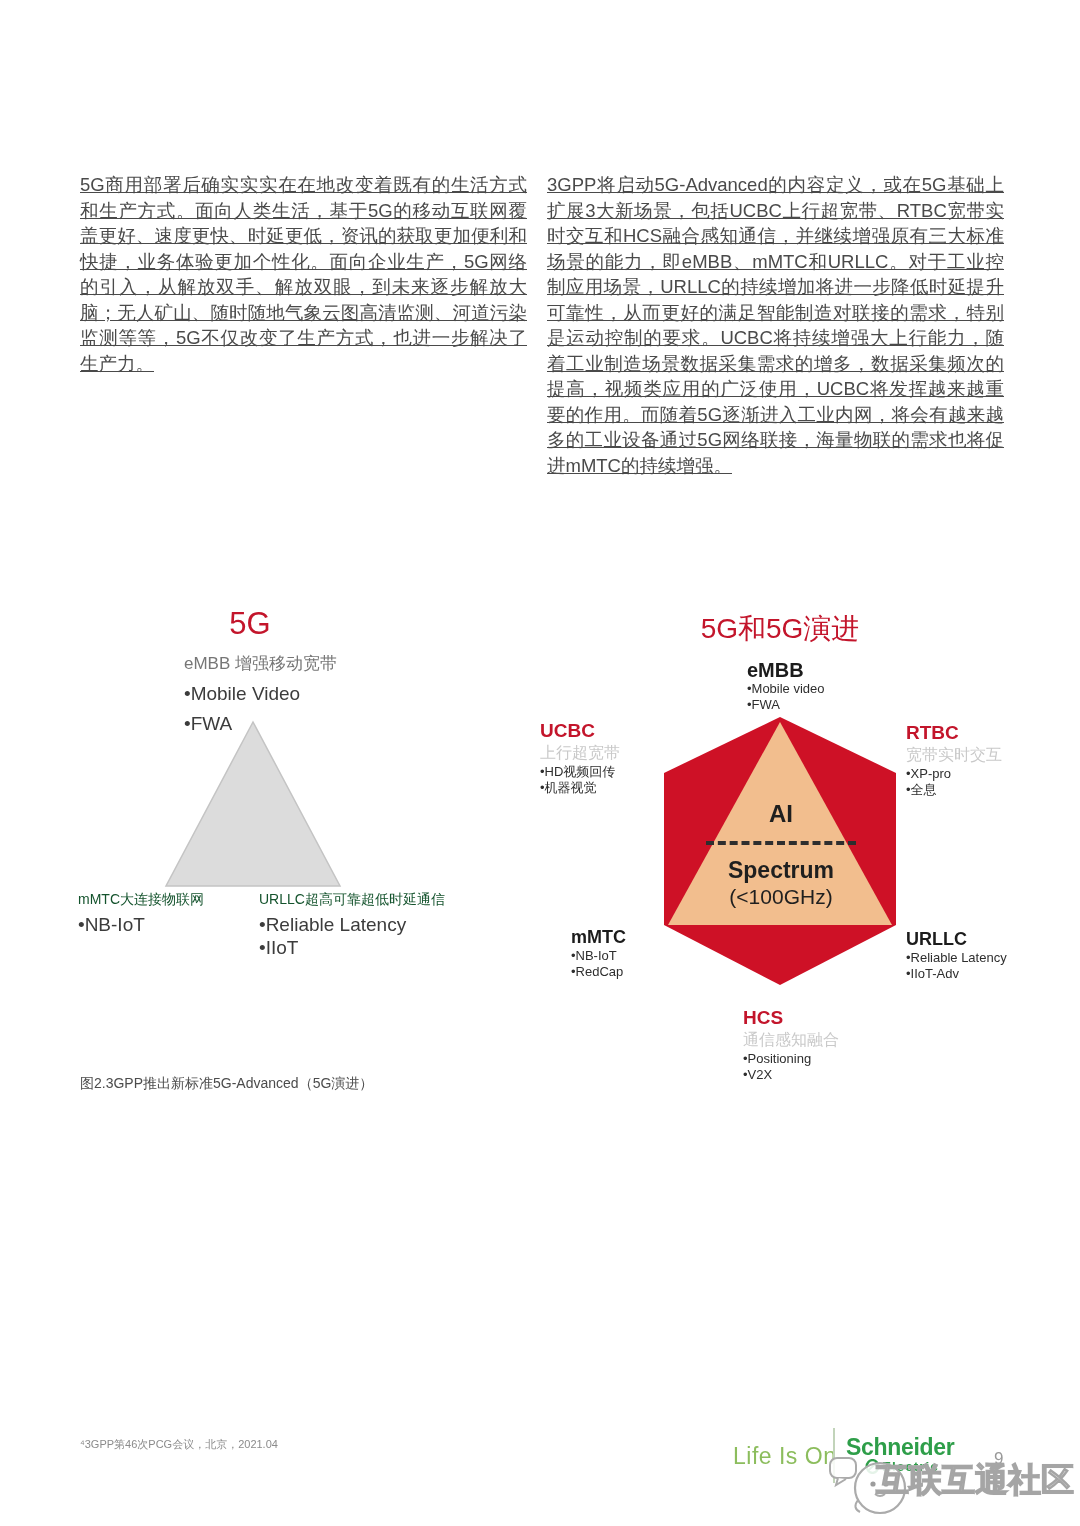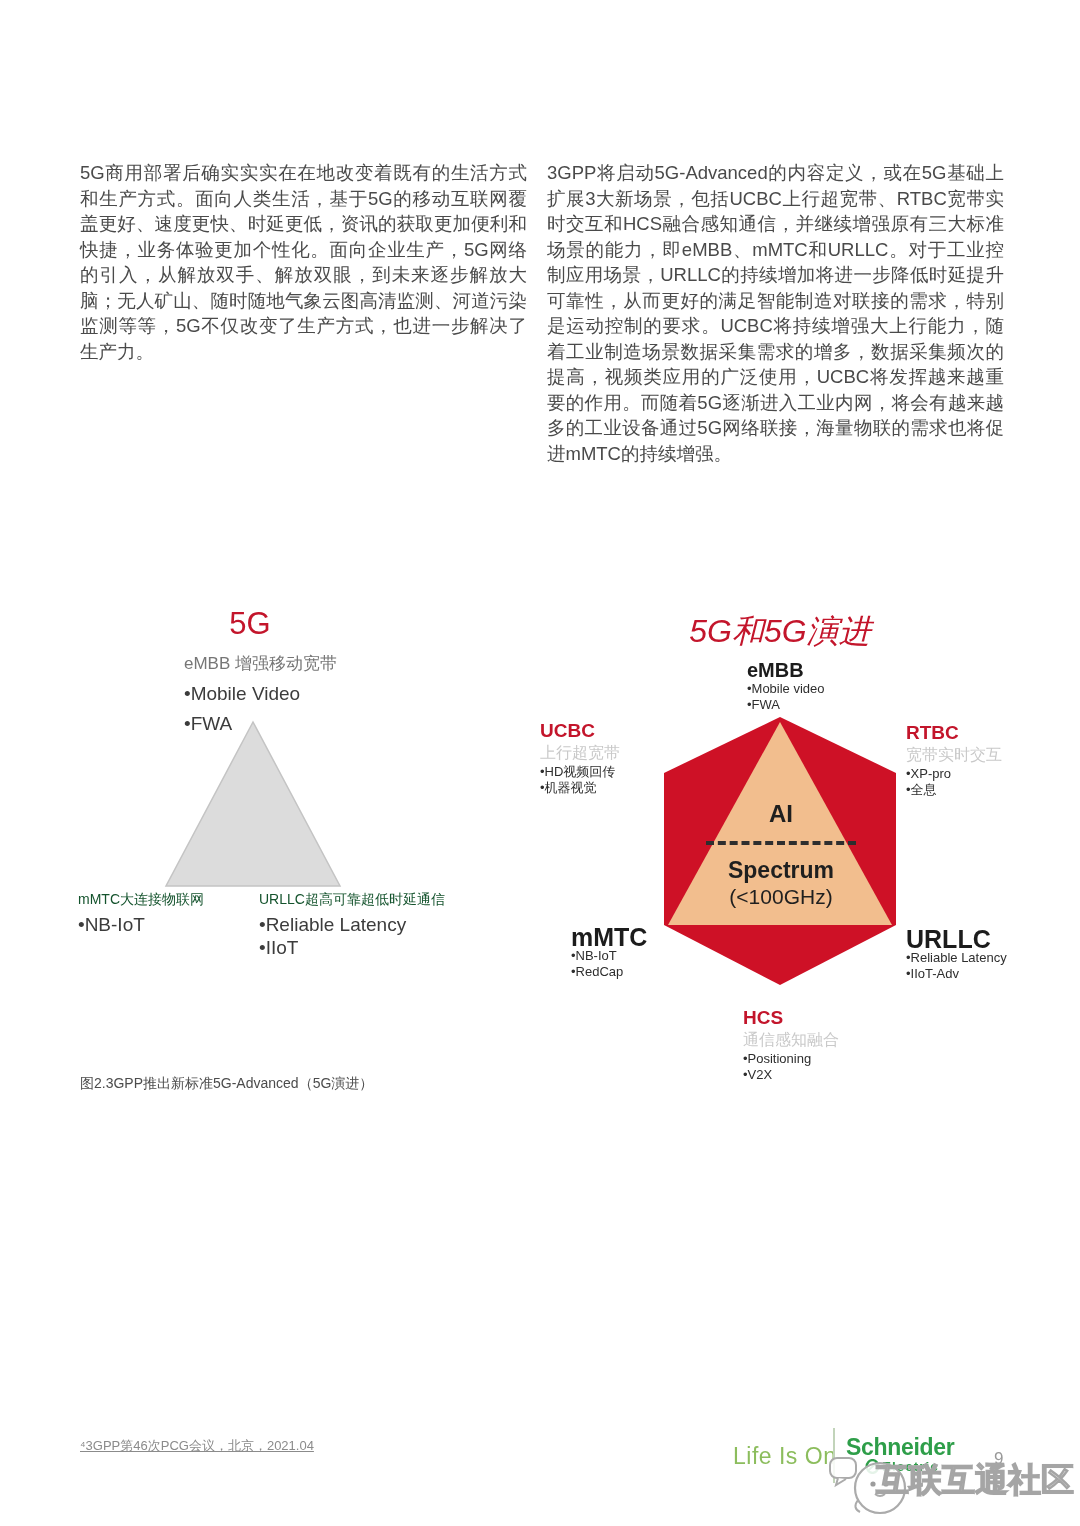--- a/index.html
+++ b/index.html
@@ -5,61 +5,61 @@
   html,body{margin:0;padding:0;}
   body{
     width:1080px;height:1526px;position:relative;background:#ffffff;overflow:hidden;
     font-family:"Liberation Sans","DejaVu Sans",sans-serif;
     -webkit-font-smoothing:antialiased;
   }
   .abs{position:absolute;}
 
   
   .col{width:447px;font-size:18.5px;line-height:25.5px;color:#4a4a4a;text-align:justify;}
-  .col p{margin:0 0 25px 0;}
+  .col p{margin:12px 0 25px 0;text-decoration:underline;}
   #col-left{left:80px;top:160px;}
   #col-right{left:547px;top:160px;width:457px;}
 
   
   .diagram-title{color:#c3152b;text-align:center;font-weight:400;}
   #title-5g{left:160px;top:606px;width:180px;font-size:31px;}
-  #title-5gadv{left:655px;top:610px;width:250px;font-size:32px;font-style:italic;}
+  #title-5gadv{left:655px;top:610px;width:250px;font-size:28px;}
 
   
   .d-sub{font-size:17px;color:#767676;text-align:center;}
   .d-big{font-size:19px;color:#3c3c3c;line-height:23px;}
   #embb-left{left:184px;top:652px;}
   #embb-left .d-big{margin-top:7px;}
   #tri-left{left:163px;top:719px;}
   #mmtc-left{left:78px;top:891px;}
   #urllc-left{left:259px;top:891px;}
   .d-sub2{font-size:14px;color:#14532d;margin-bottom:4px;}
 
   
   .r-title{font-size:19px;font-weight:bold;color:#c3152b;line-height:22px;}
-  .r-title-dark{font-size:25px;font-weight:bold;color:#1c1c1c;line-height:22px;}
+  .r-title-dark{font-size:18px;font-weight:bold;color:#1c1c1c;line-height:22px;}
   .r-sub{font-size:16px;color:#c9c9c9;line-height:19px;margin:1px 0 2px 0;}
   .r-bullet{font-size:13px;color:#2e2e2e;line-height:16px;}
   #embb-right{left:747px;top:659px;}
   #embb-right .r-title-dark{font-size:20px;}
   #ucbc-block{left:540px;top:720px;}
   #rtbc-block{left:906px;top:722px;}
   #mmtc-right{left:571px;top:926px;}
   #urllc-right{left:906px;top:928px;}
   #hcs-block{left:743px;top:1007px;}
   #hexagon{left:663px;top:716px;}
   #hex-center{left:663px;top:800px;width:236px;text-align:center;color:#1f1f1f;}
   .hex-ai{font-size:24px;font-weight:bold;line-height:28px;}
   .hex-dash{width:150px;margin:13px auto 12px auto;border-top:4px dashed #2e2e2e;}
   .hex-spectrum{font-size:23px;font-weight:bold;line-height:27px;}
   .hex-ghz{font-size:21px;line-height:25px;}
 
   
   #caption{left:80px;top:1075px;font-size:14px;color:#4c4c4c;}
-  #footnote{left:80px;top:1437px;font-size:13px;color:#8b8b8b;text-decoration:underline;}
+  #footnote{left:80px;top:1437px;font-size:11px;color:#8b8b8b;}
   #life-is-on{left:733px;top:1443px;font-size:23px;color:#8cbd5d;letter-spacing:0.5px;}
   #footer-divider{left:833px;top:1428px;width:2px;height:55px;background:#c2d4ba;}
   #schneider{left:846px;top:1436px;color:#2e9e49;}
   .sch-name{font-size:23px;font-weight:bold;line-height:23px;letter-spacing:-0.3px;}
   .sch-sub{display:flex;align-items:center;gap:2px;padding-left:19px;margin-top:0px;}
   .sch-sub span{font-size:13.5px;font-weight:bold;letter-spacing:1px;}
   #page-number{left:994px;top:1449px;font-size:17px;color:#999999;}
 
   
   #watermark-text{

